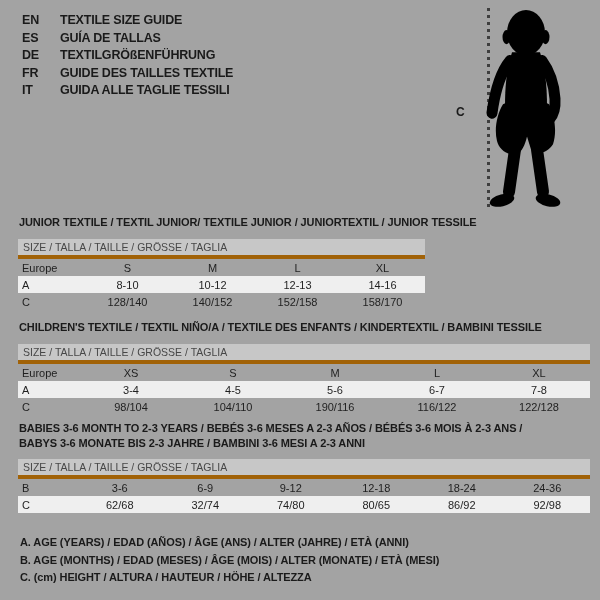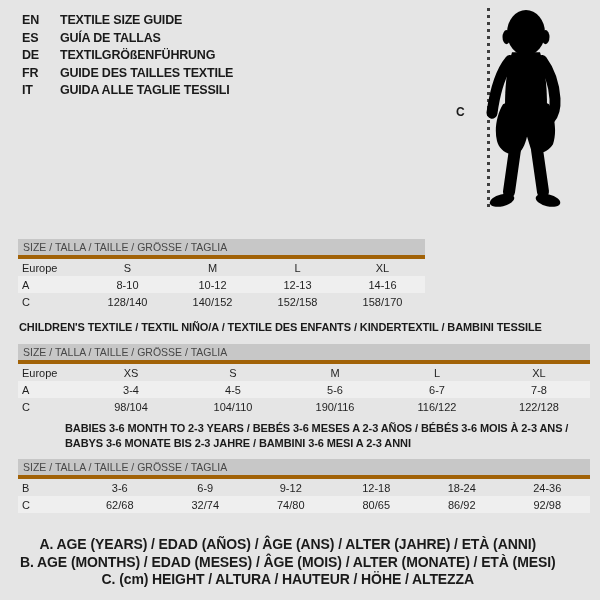--- a/index.html
+++ b/index.html
@@ -1,17 +1,17 @@
 <!DOCTYPE html>
 <html><head>
 <meta charset="utf-8">
 <style>
   html,body { margin:0; padding:0; background:#ffffff; }
   .page {
-    position:relative; width:600px; height:600px; background:#e5e5e5;
+    position:relative; width:600px; height:600px; background:#a3a3a3;
     font-family:"Liberation Sans", sans-serif; color:#1a1a1a; overflow:hidden;
   }
 
   
   .lang-block { position:absolute; left:22px; top:13px; }
   .lang-row { height:17.5px; font-weight:bold; font-size:12.5px; letter-spacing:-0.2px; white-space:nowrap; }
   .lang-code { display:inline-block; width:38px; }
 
   
   .height-line {
@@ -33,21 +33,21 @@
   .tbl table { border-collapse:collapse; table-layout:fixed; width:100%; }
   .tbl td { font-size:11px; height:17px; text-align:center; padding:0; color:#1f1f1f; white-space:nowrap; }
   .tbl td.lbl { text-align:left; padding-left:4px; }
   .tbl tr.band { background:#efefef; }
   .t1 { left:18px; top:239px; width:407px; }
   .t2 { left:18px; top:344px; width:572px; }
   .t3 { left:18px; top:459px; width:572px; }
 
   
   .footnotes { position:absolute; left:20px; top:536px; }
-  .footnote { font-weight:bold; font-size:14px; height:17.5px; letter-spacing:-0.1px; white-space:nowrap;text-align:center; }
+  .footnote { font-weight:bold; font-size:11px; height:17.5px; letter-spacing:-0.1px; white-space:nowrap; }
 </style>
 </head>
 <body>
 
 <div class="page">
 
   <div class="lang-block">
     <div class="lang-row">
       <span class="lang-code">EN</span><span>TEXTILE SIZE GUIDE</span>
     </div>
@@ -76,20 +76,21 @@
       <path d="M29 48 C20 58 14 76 11 96" fill="none" stroke="#000" stroke-width="11" stroke-linecap="round"></path>
       <path d="M61 48 C69 58 73 70 74 83 C74.5 91 73 97 69 101" fill="none" stroke="#000" stroke-width="11" stroke-linecap="round"></path>
       <path d="M22 88 C34 83 56 83 68 88 C74 99 76 114 72 125 C66 134 55 135 50 130 L46 118 C44 126 41 132 36 134 C27 136 18 130 16 122 C13 111 16 97 22 88 Z"></path>
       <path d="M34 130 C32 143 30 156 28 169" fill="none" stroke="#000" stroke-width="12" stroke-linecap="round"></path>
       <path d="M56 130 C58 143 60 156 62 169" fill="none" stroke="#000" stroke-width="12" stroke-linecap="round"></path>
       <ellipse cx="21" cy="177" rx="12.5" ry="5.5" transform="rotate(-12 21 177)"></ellipse>
       <ellipse cx="67" cy="177" rx="12.5" ry="5.5" transform="rotate(12 67 177)"></ellipse>
     </g>
   </svg>
 
+  <div class="sec-title" style="left:19px; top:215px;">JUNIOR TEXTILE / TEXTIL JUNIOR/ TEXTILE JUNIOR / JUNIORTEXTIL / JUNIOR TESSILE</div>
   <div class="tbl t1">
     <div class="size-bar">SIZE / TALLA / TAILLE / GRÖSSE / TAGLIA</div>
     <table>
       <colgroup>
           <col style="width:67px">
           <col>
           <col>
           <col>
           <col>
         </colgroup>
@@ -153,21 +154,21 @@
         <td>98/104</td>
         <td>104/110</td>
         <td>190/116</td>
         <td>116/122</td>
         <td>122/128</td>
       </tr>
     </tbody>
       </table>
   </div>
 
-  <div class="sec-title" style="left:19px; top:421px;margin-left:46px;">
+  <div class="sec-title" style="left:19px; top:421px;">
     <div>BABIES 3-6 MONTH TO 2-3 YEARS / BEBÉS 3-6 MESES A 2-3 AÑOS / BÉBÉS 3-6 MOIS À 2-3 ANS /</div>
     <div>BABYS 3-6 MONATE BIS 2-3 JAHRE / BAMBINI 3-6 MESI A 2-3 ANNI</div>
   </div>
   <div class="tbl t3">
     <div class="size-bar">SIZE / TALLA / TAILLE / GRÖSSE / TAGLIA</div>
     <table>
       <colgroup>
           <col style="width:59px">
           <col>
           <col>

